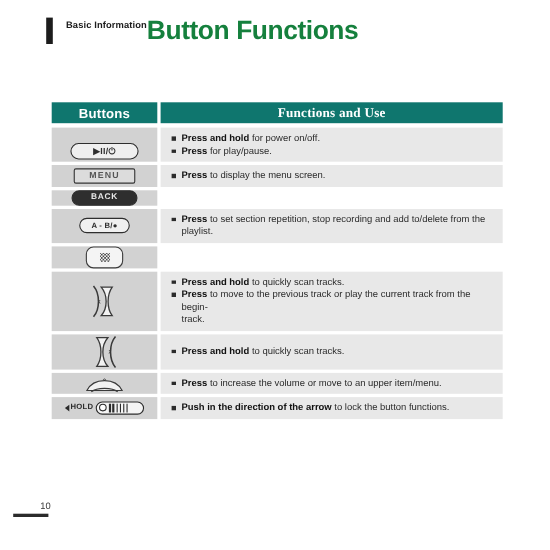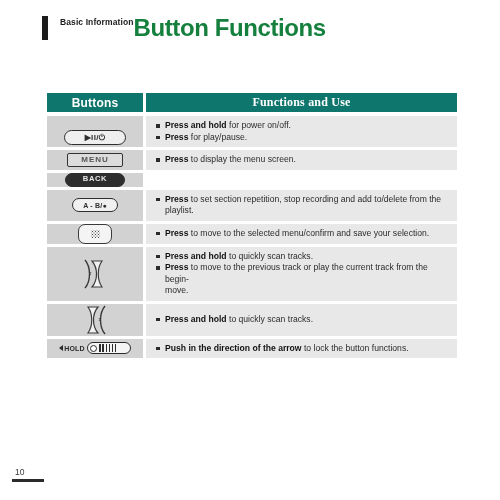--- a/index.html
+++ b/index.html
@@ -142,21 +142,21 @@
     margin-left: 1px;
   }
   .switch .knob {
     width: 7px; height: 7px; border-radius: 50%;
     border: 1.2px solid #2b2b2b; background: #fff; flex: 0 0 auto;
   }
   .switch .bars { display: flex; gap: 1.5px; margin-left: 1px; }
   .switch .bars i { display: block; width: 1.6px; height: 8px; background: #2b2b2b; }
 
   
-  .footer { position: absolute; left: 12px; bottom: 18px; width: 34px; }
+  .footer { position: absolute; left: 12px; bottom: 30px; width: 34px; text-align: right; }
   .pagenum { font-size: 8.5px; color: #3a3a3a; padding-left: 3px; padding-bottom: 2px; }
   .footline { height: 3px; background: #2b2b2b; width: 32px; }
 </style>
 </head>
 <body>
 
 <div class="page">
 
   <div class="header">
     <div class="header-bar"></div>
@@ -208,60 +208,71 @@
           </div>
           <div class="cell-desc">
             <div class="line"><b>Press</b> to set section repetition, stop recording and add to/delete from the playlist.</div>
           </div>
         </div>
         <div class="row">
           <div class="cell-btn">
             <div class="selbtn">
               <div class="dots"></div>
             </div>
-          </div>
-          <div class="cell-desc">
-            <div class="line"><b>Press</b> to move to the selected menu/confirm and save your selection.</div>
           </div>
         </div>
         <div class="row">
           <div class="cell-btn">
             <div class="trackbtn prev">
               <svg width="26" height="32" viewBox="0 0 26 32">
                 <g>
                   <path d="M3 2 C 9 9, 9 23, 3 30" fill="none" stroke="#3a3a3a" stroke-width="1.4"></path>
                   <path d="M10 3 C 16 10, 16 22, 10 29 L 20 29 C 15 22, 15 10, 20 3 Z" fill="#f2f2f2" stroke="#3a3a3a" stroke-width="1.2"></path>
                 </g>
               </svg>
               <span class="chev">‹</span>
             </div>
           </div>
           <div class="cell-desc">
             <div class="line"><b>Press and hold</b> to quickly scan tracks.</div>
-            <div class="line"><b>Press</b> to move to the previous track or play the current track from the begin-<span class="cont">move.</span></div>
+            <div class="line"><b>Press</b> to move to the previous track or play the current track from the begin-<span class="cont">track.</span></div>
           </div>
         </div>
         <div class="row">
           <div class="cell-btn">
             <div class="trackbtn next">
               <svg width="26" height="32" viewBox="0 0 26 32">
                 <g transform="translate(26,0) scale(-1,1)">
                   <path d="M3 2 C 9 9, 9 23, 3 30" fill="none" stroke="#3a3a3a" stroke-width="1.4"></path>
                   <path d="M10 3 C 16 10, 16 22, 10 29 L 20 29 C 15 22, 15 10, 20 3 Z" fill="#f2f2f2" stroke="#3a3a3a" stroke-width="1.2"></path>
                 </g>
               </svg>
               <span class="chev">›</span>
             </div>
           </div>
           <div class="cell-desc">
             <div class="line"><b>Press and hold</b> to quickly scan tracks.</div>
           </div>
         </div>
         <div class="row">
           <div class="cell-btn">
+            <div class="volbtn up">
+              <svg width="40" height="17" viewBox="0 0 40 17">
+                <path d="M4 15 C 10 3, 30 3, 36 15 Z" fill="#f2f2f2" stroke="#3a3a3a" stroke-width="1.1"></path>
+                <path d="M8 16.3 C 13 12, 27 12, 32 16.3" fill="none" stroke="#3a3a3a" stroke-width="1"></path>
+              </svg>
+              <span class="arrow">⌃</span>
+            </div>
+          </div>
+          <div class="cell-desc">
+            <div class="line"><b>Press</b> to increase the volume or move to an upper item/menu.</div>
+          </div>
+        </div>
+        <div class="row">
+          <div class="cell-btn">
             <div class="holdwrap">
               <div class="tri"></div>
               <div class="hold-label">HOLD</div>
               <div class="switch">
                 <div class="knob"></div>
                 <div class="bars">
                   <i></i>
                   <i></i>
                   <i></i>
                   <i></i>

